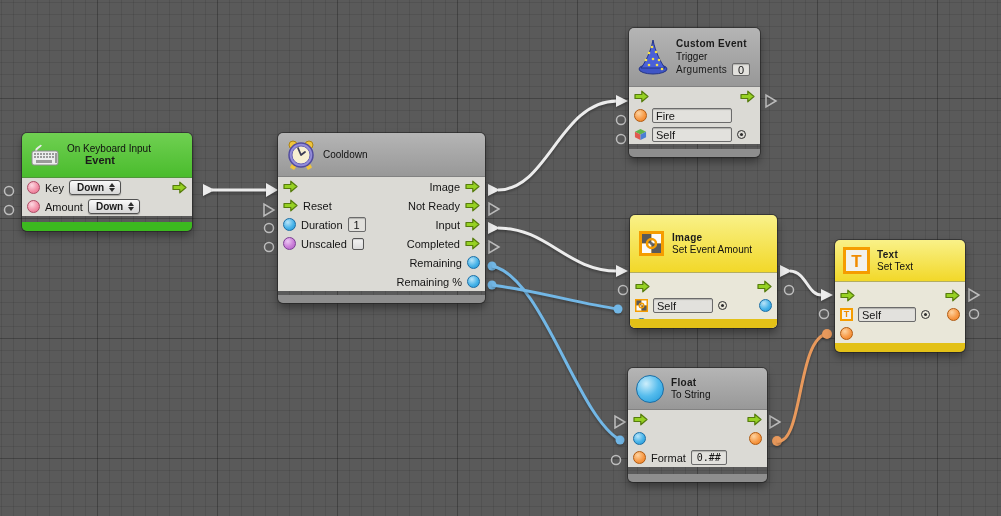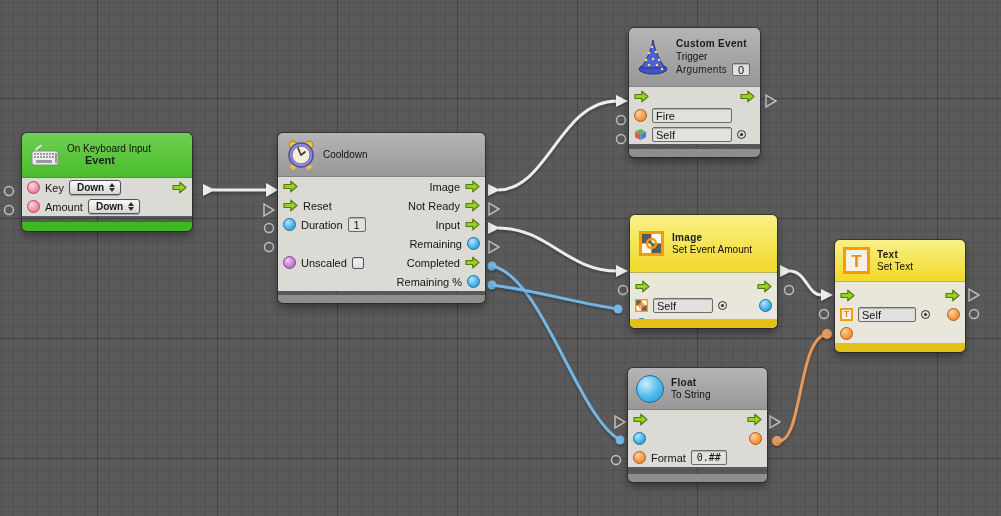--- a/index.html
+++ b/index.html
@@ -251,35 +251,35 @@
         <input class="field w18" readonly="" value="1" style="">
         <span class="sp"></span>
         <span class="plabel">Input</span>
         <span class="flow">
             <svg width="15" height="13" viewBox="0 0 15 13">
               <path d="M1 4.5h6.8V1.2L14 6.5 7.8 11.8V8.5H1z" fill="#96d123" stroke="#567c0d" stroke-width="1.2" stroke-linejoin="round"></path>
             </svg>
           </span>
       </div>
       <div class="row">
-        <span class="sp"></span>
-        <span class="plabel">Remaining</span>
-        <span class="pt blue"></span>
-      </div>
-      <div class="row">
         <span class="pt purple"></span>
         <span class="plabel">Unscaled</span>
         <span class="checkbox"></span>
         <span class="sp"></span>
         <span class="plabel">Completed</span>
         <span class="flow">
             <svg width="15" height="13" viewBox="0 0 15 13">
               <path d="M1 4.5h6.8V1.2L14 6.5 7.8 11.8V8.5H1z" fill="#96d123" stroke="#567c0d" stroke-width="1.2" stroke-linejoin="round"></path>
             </svg>
           </span>
+      </div>
+      <div class="row">
+        <span class="sp"></span>
+        <span class="plabel">Remaining</span>
+        <span class="pt blue"></span>
       </div>
       <div class="row">
         <span class="sp"></span>
         <span class="plabel">Remaining %</span>
         <span class="pt blue"></span>
       </div>
     </div>
     <div class="ftr ftr-gray"></div>
   </div>
 

